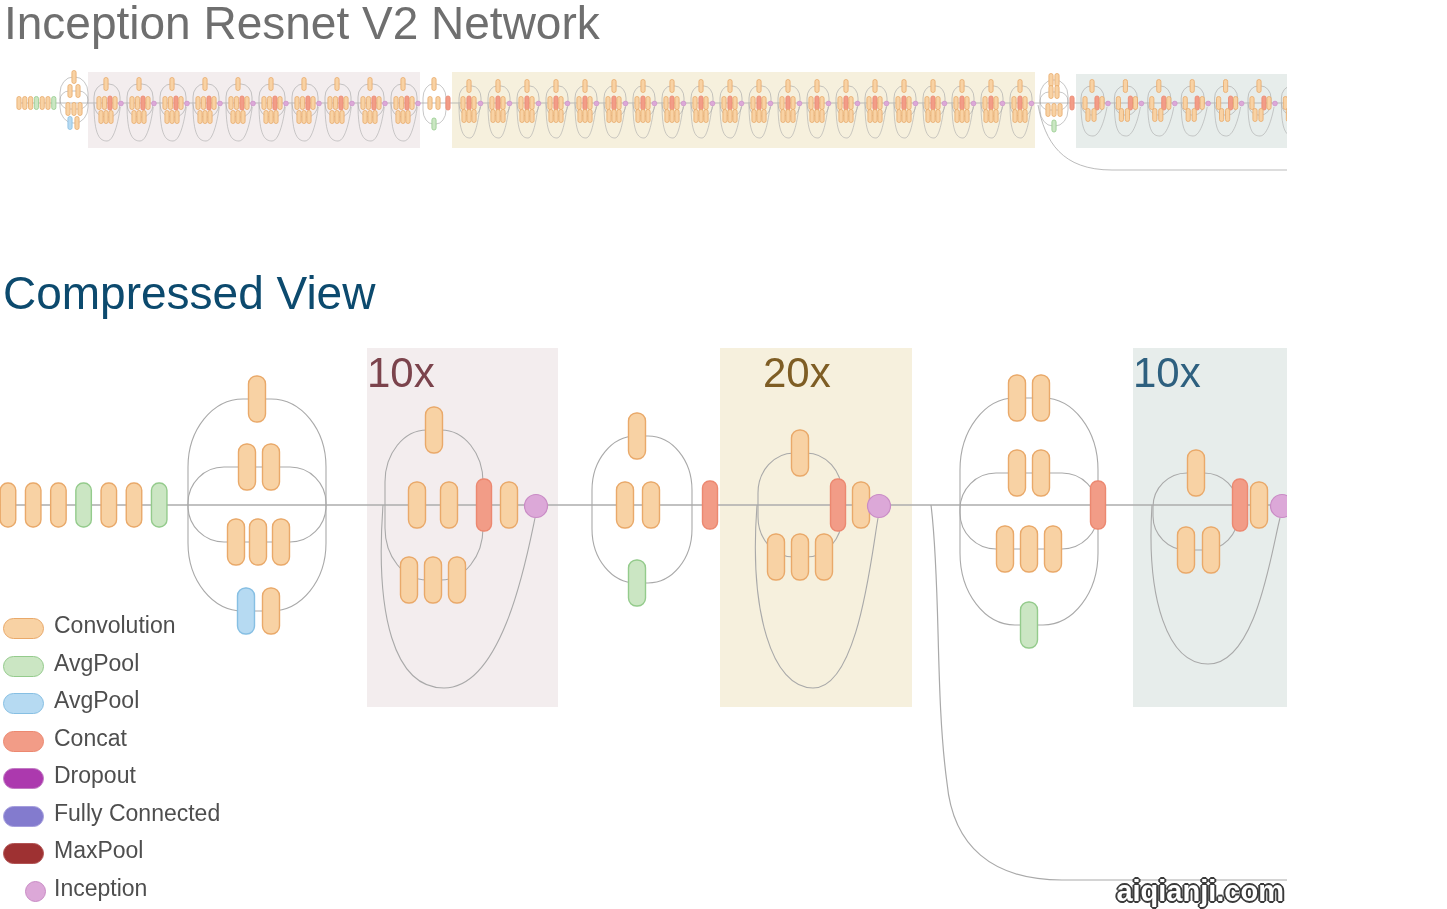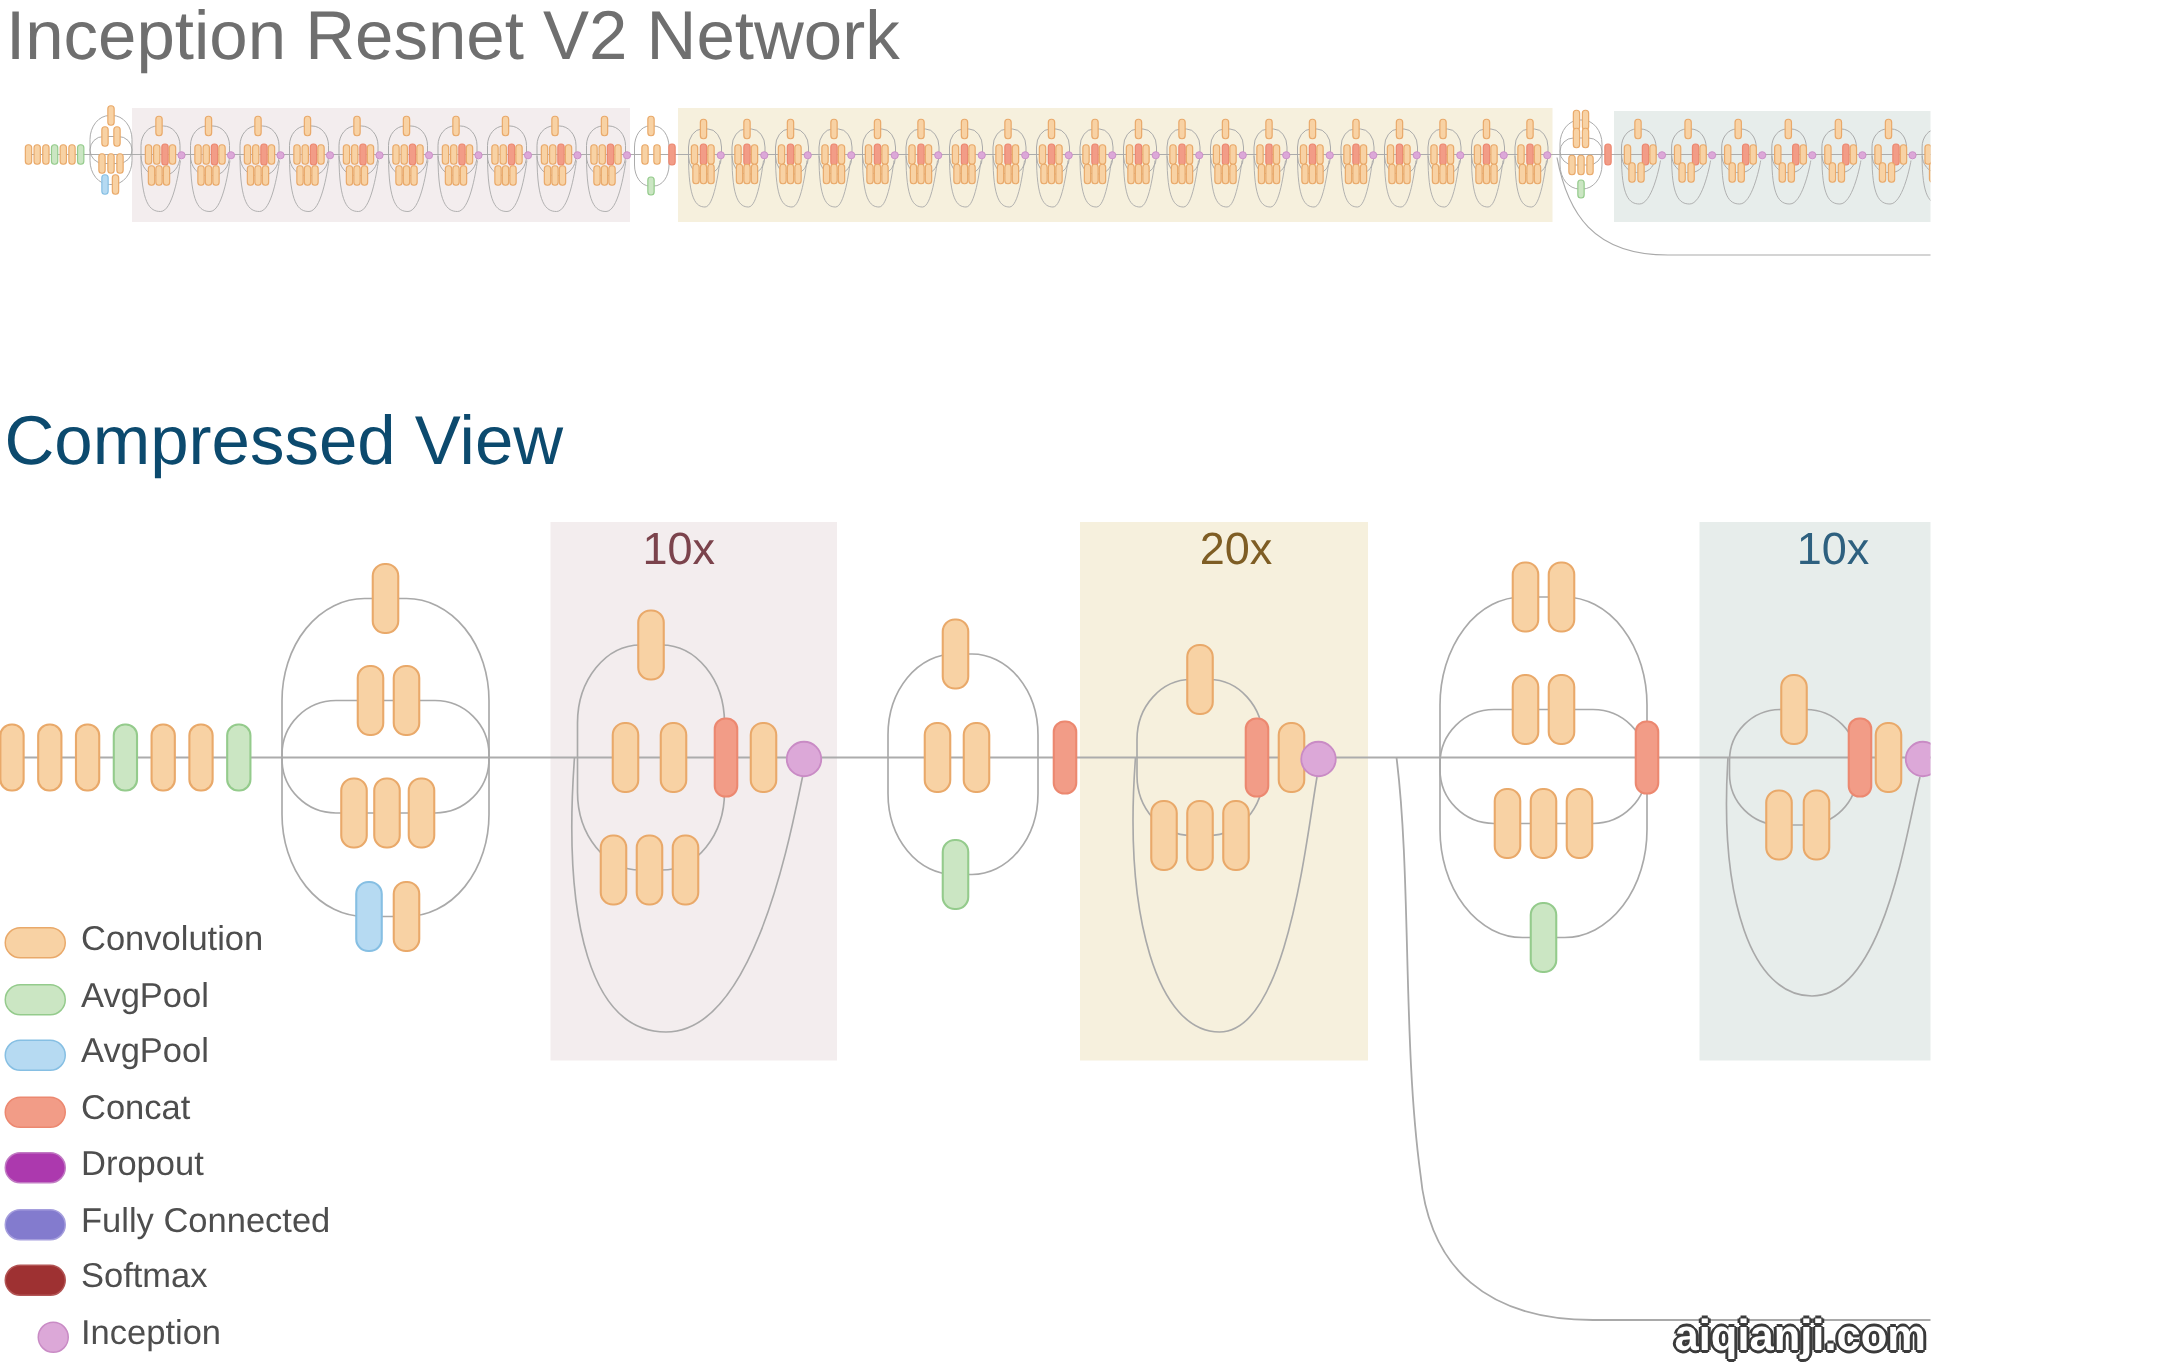--- a/index.html
+++ b/index.html
@@ -3,21 +3,21 @@
 <meta charset="utf-8">
 <style>
   html,body{margin:0;padding:0;background:#fff;}
   .stage{position:relative;width:1287px;height:909px;background:#ffffff;overflow:hidden;
          font-family:"Liberation Sans", sans-serif;}
   .title{position:absolute;left:4px;top:-4px;font-size:46px;font-weight:400;color:#6F6F6F;
          letter-spacing:0px;line-height:1.2;white-space:nowrap;}
   .title2{position:absolute;left:3px;top:266px;font-size:46px;font-weight:400;color:#0c4a6e;
           line-height:1.2;white-space:nowrap;}
   #diagram{position:absolute;left:0;top:0;}
-  .repeat-label{position:absolute;top:352px;font-size:30px;line-height:1;text-align:center;
+  .repeat-label{position:absolute;top:352px;font-size:42px;line-height:1;text-align:left;
                 box-sizing:border-box;font-weight:400;}
   .legend{position:absolute;left:3px;top:616px;display:flex;flex-direction:column;gap:14.5px;}
   .legend-item{display:flex;align-items:flex-end;height:23px;}
   .swatch{width:41px;height:21px;border-radius:10.5px;border:1.5px solid;box-sizing:border-box;
           margin-right:10px;flex:none;}
   .swatch.circle{width:21px;height:21px;border-radius:50%;margin-left:22px;margin-right:8px;}
   .legend-label{font-size:23px;color:#4E4E4E;white-space:nowrap;}
   .watermark{position:absolute;right:3px;bottom:1px;font-size:29px;color:#ffffff;font-weight:700;
              text-shadow:-2px 0 0 #3b3b3b, 2px 0 0 #3b3b3b, 0 -2px 0 #3b3b3b, 0 2px 0 #3b3b3b,
                          -1px -1px 0 #3b3b3b, 1px 1px 0 #3b3b3b, -1px 1px 0 #3b3b3b, 1px -1px 0 #3b3b3b;}
@@ -690,24 +690,24 @@
       <div class="legend-item">
         <span class="swatch" style="background: rgb(172, 57, 174); border-color: rgb(193, 123, 195);"></span>
         <span class="legend-label">Dropout</span>
       </div>
       <div class="legend-item">
         <span class="swatch" style="background: rgb(131, 123, 206); border-color: rgb(165, 158, 221);"></span>
         <span class="legend-label">Fully Connected</span>
       </div>
       <div class="legend-item">
         <span class="swatch" style="background: rgb(158, 49, 50); border-color: rgb(178, 84, 84);"></span>
-        <span class="legend-label">Softmax</span>
+        <span class="legend-label">MaxPool</span>
       </div>
       <div class="legend-item">
         <span class="swatch circle" style="background: rgb(220, 168, 216); border-color: rgb(201, 139, 197);"></span>
         <span class="legend-label">Inception</span>
       </div>
     </div>
   <div class="watermark">aiqianji.com</div>
 <div class="repeat-label" style="left: 367px; width: 181px; padding-right: 10px; color: rgb(123, 67, 76);">10x</div>
-    <div class="repeat-label" style="left: 728px; width: 192px; color: rgb(126, 93, 36);">20x</div>
+    <div class="repeat-label" style="left: 763px; width: 192px; color: rgb(126, 93, 36);">20x</div>
     <div class="repeat-label" style="left: 1133px; width: 190px; padding-right: 12px; color: rgb(46, 96, 127);">10x</div>
   </div>
 
 </body></html>

